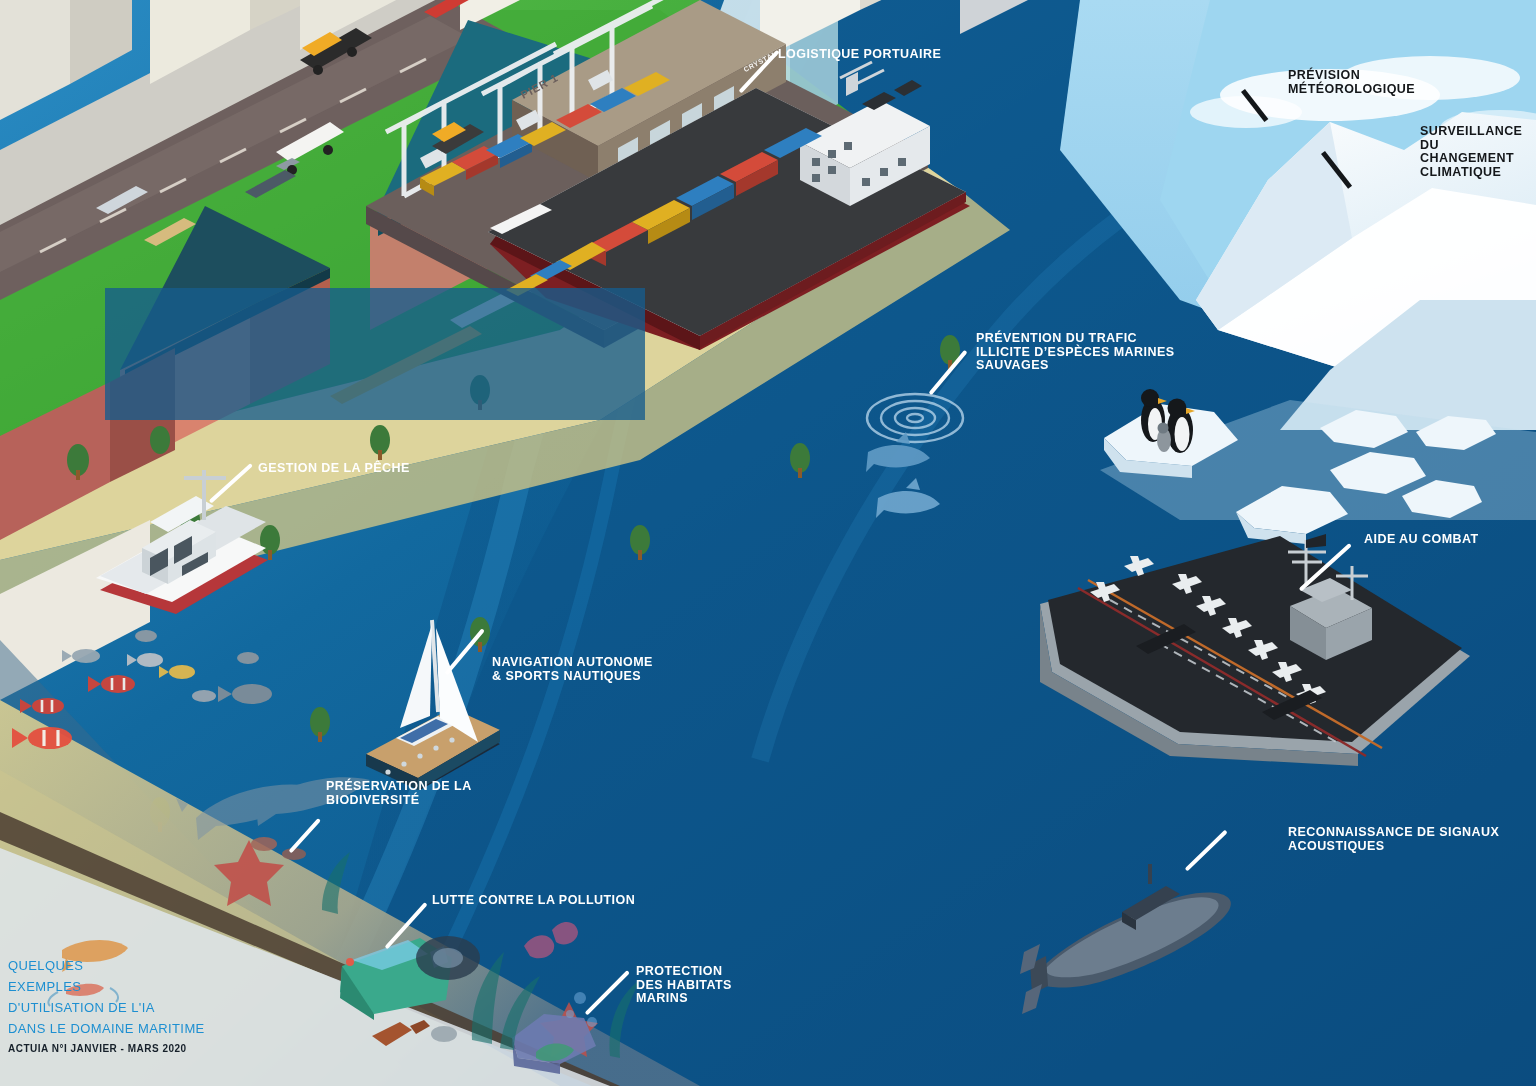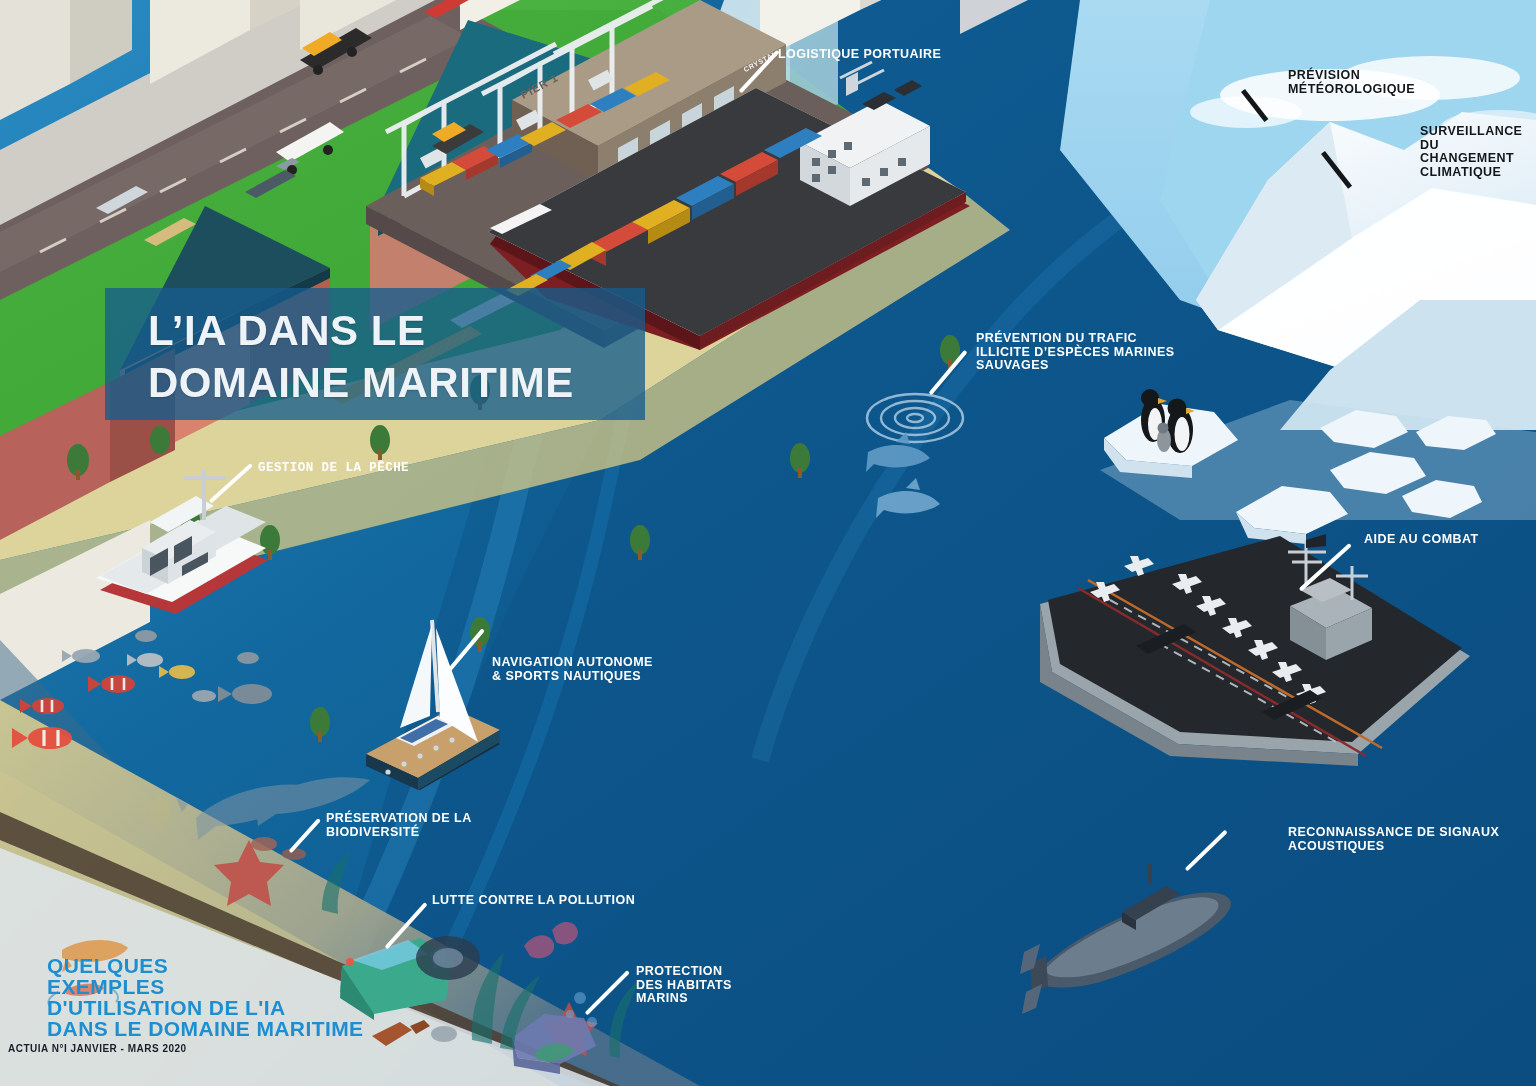--- a/index.html
+++ b/index.html
@@ -42,27 +42,26 @@
     letter-spacing:.5px;
     white-space:pre-line;
     text-shadow:0 1px 2px rgba(0,0,0,.18);
   }
 
   
   #caption{
     position:absolute;left:8px;top:955px;width:330px;
     color:#1d8fd1;
     font-family:"Liberation Sans", sans-serif;
-    font-weight:bold;
-    font-size:21px;
+    font-weight:normal;
+    font-size:13px;
     line-height:21px;
     letter-spacing:.4px;
     white-space:pre-line;
     text-transform:uppercase;
-    margin-left:39px;
   }
   #issue{
     position:absolute;left:8px;top:1043px;
     color:#16202a;
     font-family:"Liberation Sans", sans-serif;
     font-weight:bold;
     font-size:10px;
     letter-spacing:.5px;
   }
   .pier-tag{
@@ -611,49 +610,47 @@
       <g fill="#6fa8d8" opacity="0.55">
         <circle cx="580" cy="998" r="6"></circle>
           <circle cx="592" cy="1022" r="5"></circle>
           <circle cx="570" cy="1014" r="4"></circle>
       </g>
     </g>
 
   </svg>
 
   <div id="title-plate"></div>
-  <div id="title-text">L’IA DANS LE
-DOMAINE MARITIME</div>
 
   <div class="pier-tag" style="left:519px;top:80px;">PIER 1</div>
   <div class="crystal-tag" style="left:742px;top:58px;">CRYSTAL</div>
 
   <div id="callouts">
       <div class="leader" style="left: 740px; top: 90px; width: 56px; transform: rotate(-47deg);"></div>
       <div class="label" style="left: 778px; top: 48px;">LOGISTIQUE PORTUAIRE</div>
       <div class="leader dark" style="left: 1243px; top: 88px; width: 38px; transform: rotate(52deg);"></div>
       <div class="label dark" style="left: 1288px; top: 55px; margin-top: 14px;">PRÉVISION
 MÉTÉOROLOGIQUE</div>
       <div class="leader dark" style="left: 1323px; top: 150px; width: 44px; transform: rotate(52deg);"></div>
       <div class="label dark" style="left: 1420px; top: 125px;">SURVEILLANCE
 DU CHANGEMENT
 CLIMATIQUE</div>
       <div class="leader" style="left: 930px; top: 392px; width: 56px; transform: rotate(-50deg);"></div>
       <div class="label" style="left: 976px; top: 332px;">PRÉVENTION DU TRAFIC
 ILLICITE  D’ESPÈCES MARINES
 SAUVAGES</div>
       <div class="leader" style="left: 210px; top: 500px; width: 56px; transform: rotate(-42deg);"></div>
-      <div class="label" style="left: 258px; top: 462px; font-family: Liberation Mono, monospace;">GESTION DE LA PÊCHE</div>
+      <div class="label" style="left: 258px; top: 462px;">GESTION DE LA PÊCHE</div>
       <div class="leader" style="left: 446px; top: 672px; width: 58px; transform: rotate(-50deg);"></div>
       <div class="label" style="left: 492px; top: 612px; margin-top: 44px;">NAVIGATION AUTONOME
 &amp; SPORTS NAUTIQUES</div>
       <div class="leader" style="left: 1300px; top: 588px; width: 68px; transform: rotate(-42deg);"></div>
       <div class="label" style="left: 1364px; top: 533px; text-align: center;">AIDE AU COMBAT</div>
       <div class="leader" style="left: 290px; top: 850px; width: 44px; transform: rotate(-48deg);"></div>
-      <div class="label" style="left: 326px; top: 812px;">PRÉSERVATION DE LA
+      <div class="label" style="left: 326px; top: 780px;">PRÉSERVATION DE LA
 BIODIVERSITÉ</div>
       <div class="leader" style="left: 386px; top: 946px; width: 60px; transform: rotate(-48deg);"></div>
       <div class="label" style="left: 432px; top: 894px;">LUTTE CONTRE LA POLLUTION</div>
       <div class="leader" style="left: 586px; top: 1012px; width: 60px; transform: rotate(-45deg);"></div>
       <div class="label" style="left: 636px; top: 965px;">PROTECTION
 DES HABITATS
 MARINS</div>
       <div class="leader" style="left: 1186px; top: 868px; width: 56px; transform: rotate(-44deg);"></div>
       <div class="label" style="left: 1288px; top: 826px;">RECONNAISSANCE DE SIGNAUX
 ACOUSTIQUES</div>

